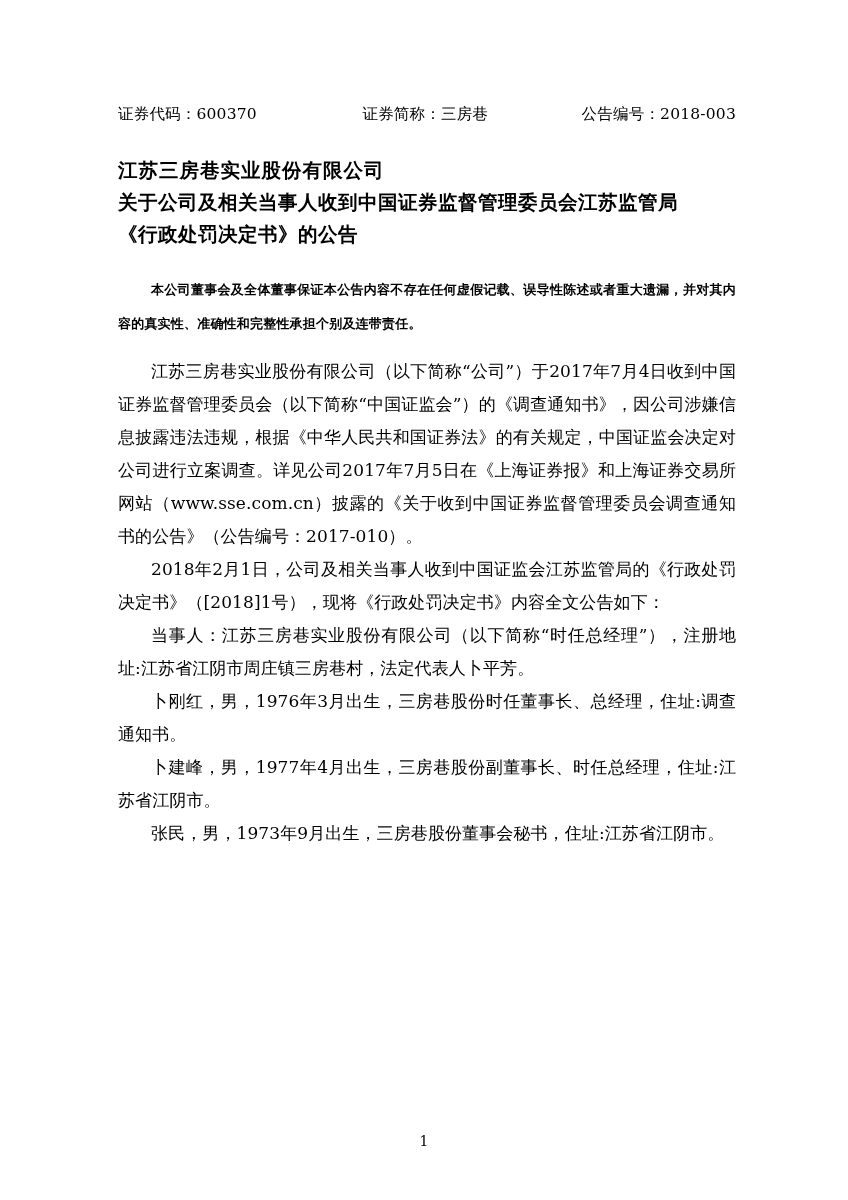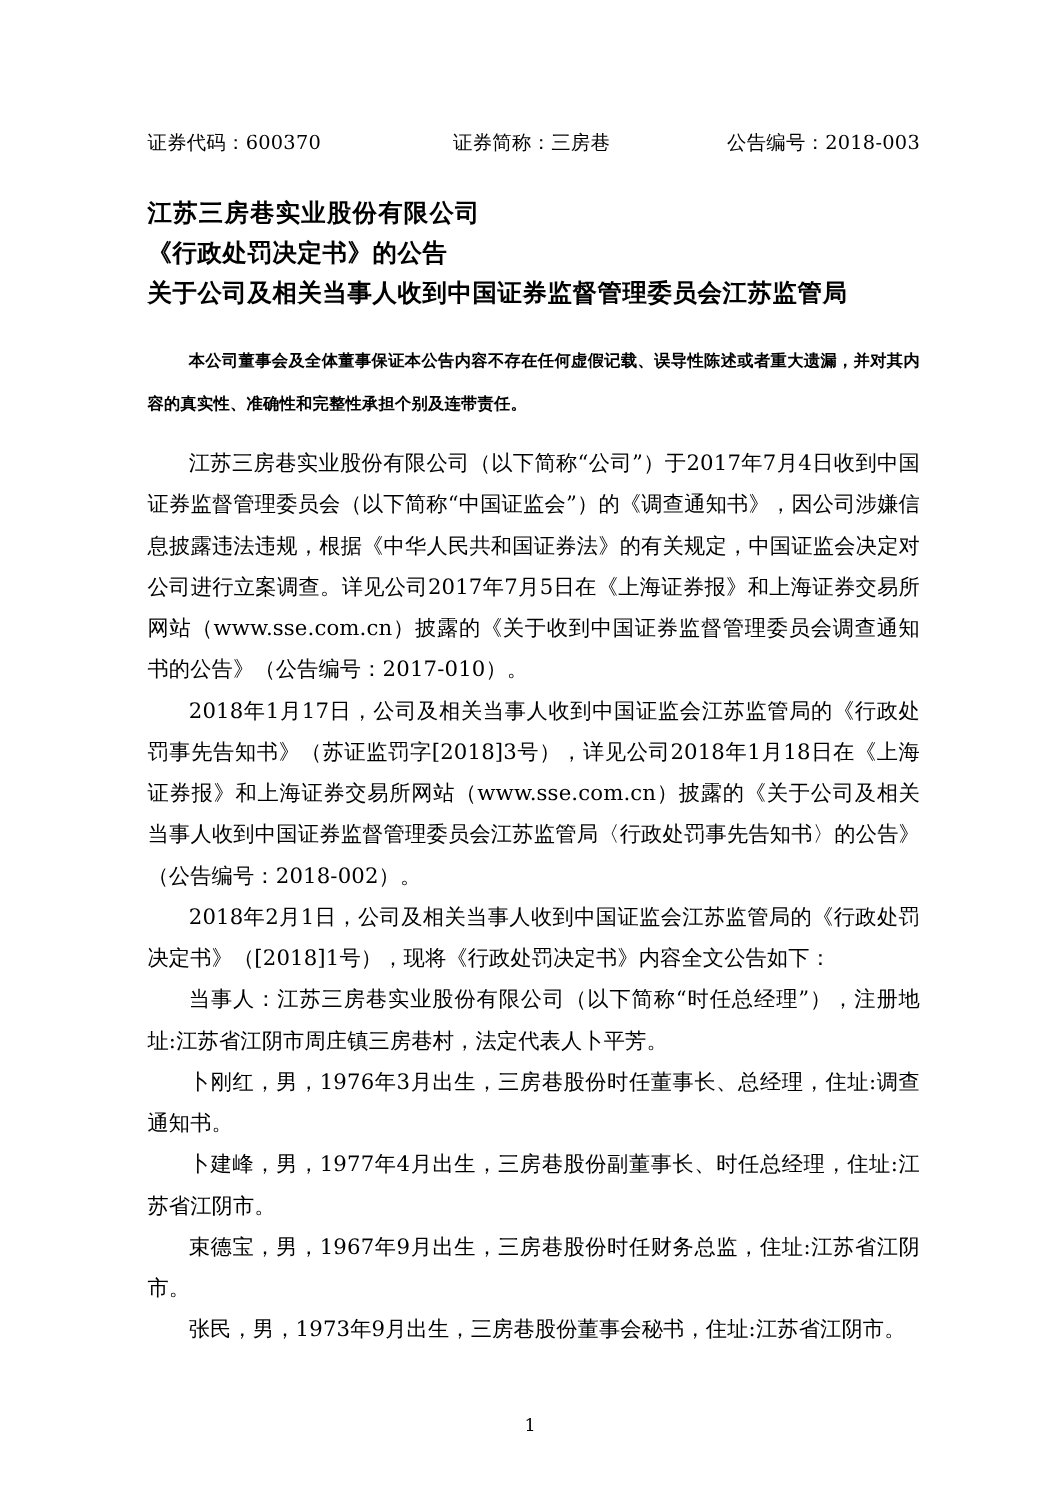--- a/index.html
+++ b/index.html
@@ -103,32 +103,30 @@
   <div class="content">
 
     <div class="doc-header">
       <span class="hdr-item hdr-code"><span>证券代码：</span><span>600370</span></span>
       <span class="hdr-item hdr-abbr"><span>证券简称：</span><span>三房巷</span></span>
       <span class="hdr-item hdr-no"><span>公告编号：</span><span>2018-003</span></span>
     </div>
 
     <div class="title-block">
       <span class="title-line title-line-1">江苏三房巷实业股份有限公司</span>
+      <span class="title-line title-line-2">关于公司及相关当事人收到中国证券监督管理委员会江苏监管局</span>
       <span class="title-line title-line-3">《行政处罚决定书》的公告</span>
-      <span class="title-line title-line-2">关于公司及相关当事人收到中国证券监督管理委员会江苏监管局</span>
     </div>
 
     <div class="statement">本公司董事会及全体董事保证本公告内容不存在任何虚假记载、误导性陈述或者重大遗漏，并对其内容的真实性、准确性和完整性承担个别及连带责任。</div>
 
     <p class="body-para">江苏三房巷实业股份有限公司（以下简称“公司”）于2017年7月4日收到中国证券监督管理委员会（以下简称“中国证监会”）的《调查通知书》，因公司涉嫌信息披露违法违规，根据《中华人民共和国证券法》的有关规定，中国证监会决定对公司进行立案调查。详见公司2017年7月5日在《上海证券报》和上海证券交易所网站（www.sse.com.cn）披露的《关于收到中国证券监督管理委员会调查通知书的公告》（公告编号：2017-010）。</p>
-    <p class="body-para">2018年1月17日，公司及相关当事人收到中国证监会江苏监管局的《行政处罚事先告知书》（苏证监罚字[2018]3号），详见公司2018年1月18日在《上海证券报》和上海证券交易所网站（www.sse.com.cn）披露的《关于公司及相关当事人收到中国证券监督管理委员会江苏监管局〈行政处罚事先告知书〉的公告》（公告编号：2018-002）。</p>
     <p class="body-para">2018年2月1日，公司及相关当事人收到中国证监会江苏监管局的《行政处罚决定书》（[2018]1号），现将《行政处罚决定书》内容全文公告如下：</p>
     <p class="body-para">当事人：江苏三房巷实业股份有限公司（以下简称“时任总经理”），注册地址:江苏省江阴市周庄镇三房巷村，法定代表人卜平芳。</p>
     <p class="body-para">卜刚红，男，1976年3月出生，三房巷股份时任董事长、总经理，住址:调查通知书。</p>
     <p class="body-para">卜建峰，男，1977年4月出生，三房巷股份副董事长、时任总经理，住址:江苏省江阴市。</p>
-    <p class="body-para">束德宝，男，1967年9月出生，三房巷股份时任财务总监，住址:江苏省江阴市。</p>
     <p class="body-para">张民，男，1973年9月出生，三房巷股份董事会秘书，住址:江苏省江阴市。</p>
 
   </div>
 
   <div class="page-number">1</div>
 
 </div>
 
 </body></html>

